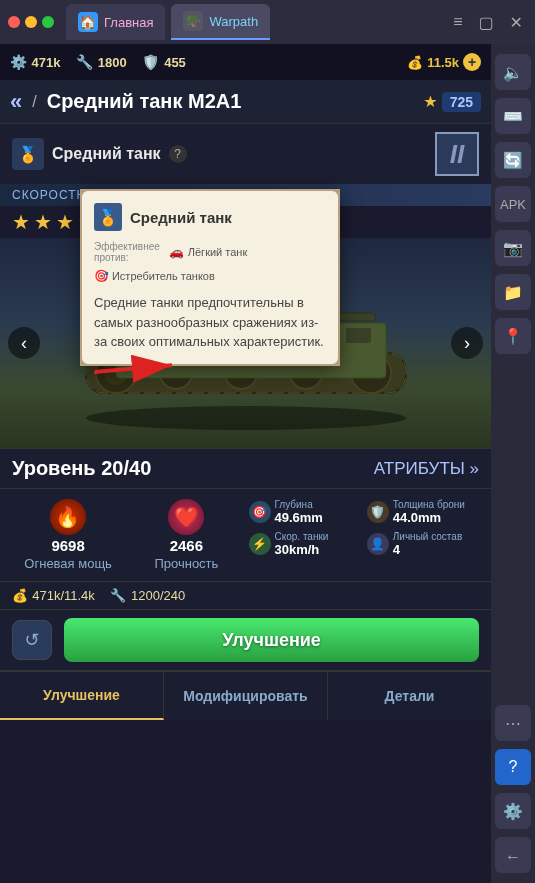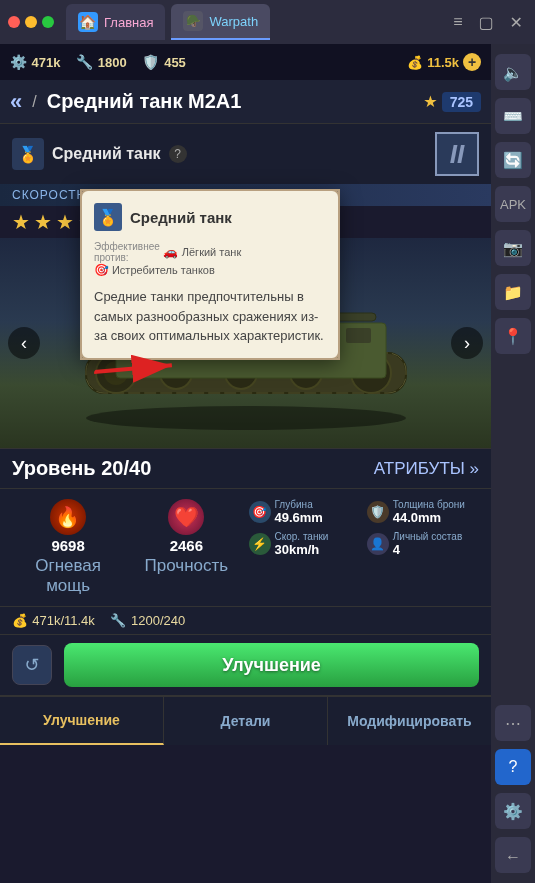--- a/index.html
+++ b/index.html
@@ -301,20 +301,21 @@
       justify-content: center;
       font-size: 16px;
     }
     .tooltip-title {
       color: #333;
       font-size: 15px;
       font-weight: bold;
     }
     .tooltip-tags {
       display: flex;
+      gap: 6px;
       margin-bottom: 10px;
       flex-wrap: wrap;
     }
     .tooltip-tag {
       display: flex;
       align-items: center;
       gap: 3px;
       background: transparent;
       border: none;
       color: #555;
@@ -447,21 +448,21 @@
     .fire-circle { background: radial-gradient(circle, #cc3300, #661100); }
     .health-circle { background: radial-gradient(circle, #cc3355, #661133); }
     .stat-value {
       color: #ffffff;
       font-size: 15px;
       font-weight: bold;
       text-align: center;
     }
     .stat-label {
       color: #88aacc;
-      font-size: 17px;
+      font-size: 13px;
       text-align: center;
     }
     .stat-small-item {
       display: flex;
       align-items: center;
       gap: 4px;
     }
     .stat-small-val {
       color: #fff;
       font-size: 13px;
@@ -792,24 +793,24 @@
     <div class="upgrade-btn">
       <span>Улучшение</span>
     </div>
   </div>
 
   <div class="bottom-nav">
     <div class="nav-tab active">
       <span>Улучшение</span>
     </div>
     <div class="nav-tab">
+      <span>Модифицировать</span>
+    </div>
+    <div class="nav-tab">
       <span>Детали</span>
-    </div>
-    <div class="nav-tab">
-      <span>Модифицировать</span>
     </div>
   </div>
 
 </div>
 
 <div class="right-sidebar">
   <div class="sidebar-btn">🔈</div>
   <div class="sidebar-btn">⌨️</div>
   <div class="sidebar-btn">🔄</div>
   <div class="sidebar-btn" style="font-size:13px">APK</div>

